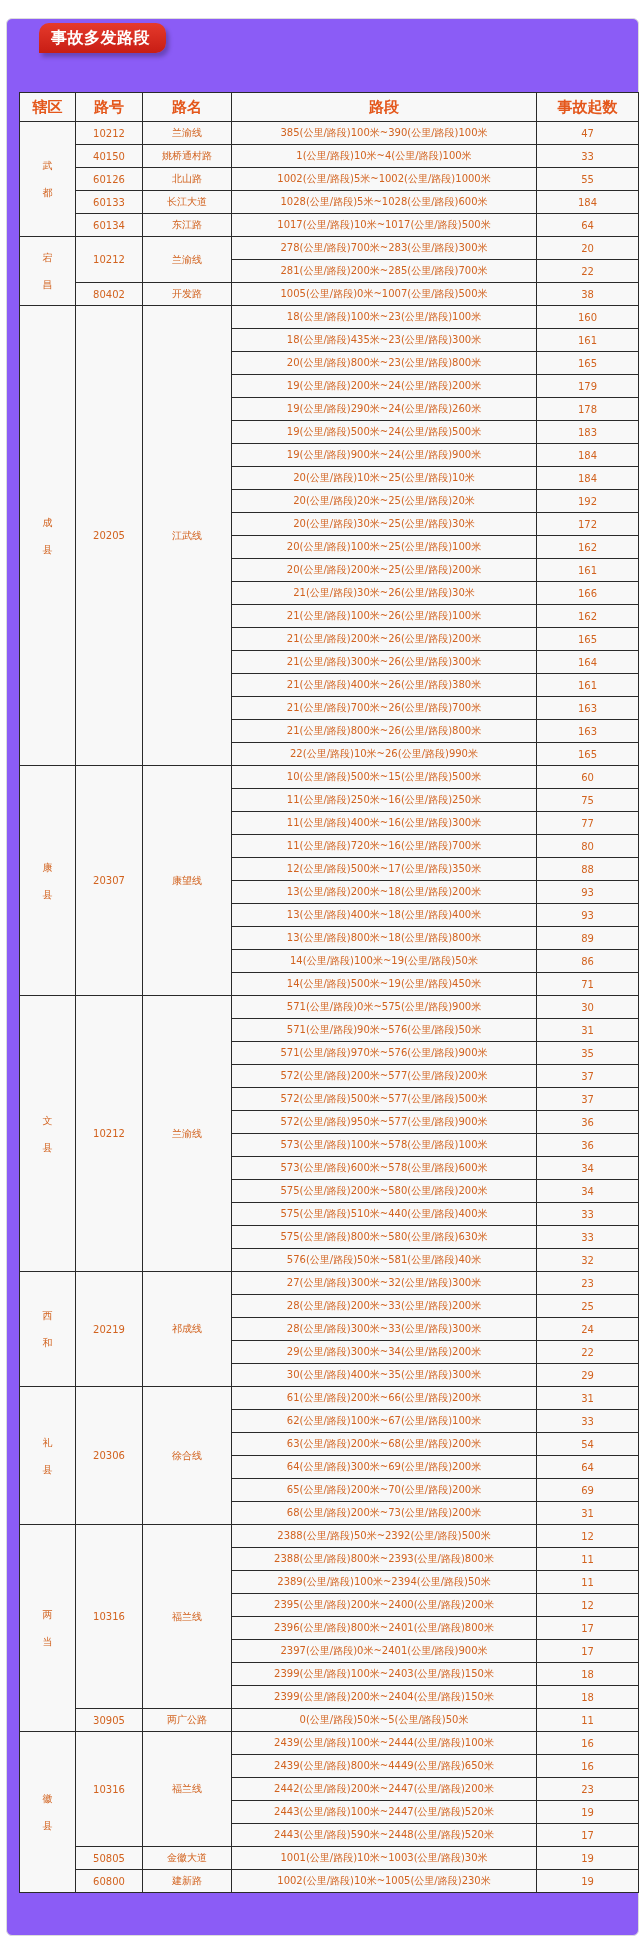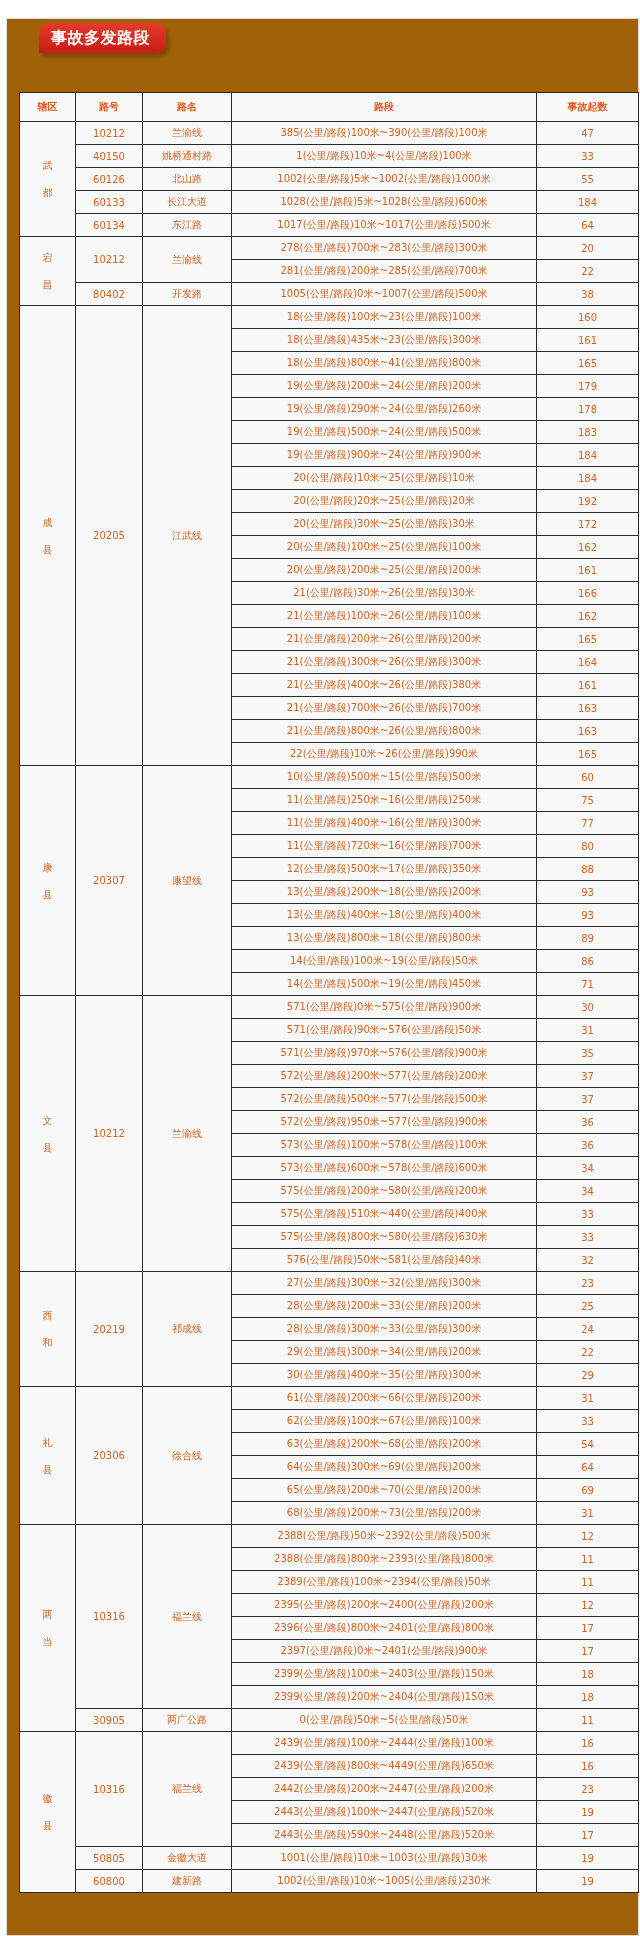--- a/index.html
+++ b/index.html
@@ -1,29 +1,29 @@
 <!DOCTYPE html>
 <html><head>
 <meta charset="utf-8">
 <style>
   html, body { margin: 0; padding: 0; background: #ffffff; }
   body { width: 640px; height: 1936px; position: relative; overflow: hidden;
          font-family: "DejaVu Sans", "Liberation Sans", sans-serif; }
   .panel { position: absolute; left: 6px; top: 18px; width: 631px; height: 1916px;
-           background: #a16207; border: 1px solid #dcdcdc; border-radius: 0; }
+           background: #8b5cf6; border: 1px solid #dcdcdc; border-radius: 6px; }
   .tab { position: absolute; left: 32px; top: 4px; height: 30px; padding: 0 16px 0 12px;
          background: linear-gradient(#e53a2c, #c81d14); color: #fff; font-weight: bold;
          font-size: 16px; line-height: 30px; border-radius: 10px 10px 10px 0;
          box-shadow: 3px 4px 4px rgba(0,0,0,0.25); z-index: 2;
          font-family: "DejaVu Serif", serif; letter-spacing: 0.5px; }
   table.grid { position: absolute; left: 12px; top: 73px; width: 619px;
                border-collapse: collapse; background: #f8f8f8; table-layout: fixed; }
   table.grid th, table.grid td { border: 1.5px solid #2a2a2a; text-align: center;
                padding: 0; color: #d2621e; }
-  table.grid th { height: 28px; font-size: 10px; font-weight: bold; color: #e4571b;
+  table.grid th { height: 28px; font-size: 15px; font-weight: bold; color: #e4571b;
                font-family: "DejaVu Serif", serif; }
   table.grid td { height: 22px; font-size: 10px; }
   td.district { font-size: 17px; line-height: 27px; font-family: "DejaVu Serif", serif; }
   td.district span { display: block; }
   td.rname { font-size: 12px; margin-top: 7px; }
   td.seg { font-size: 10.5px; }
   td.cnt { font-size: 10.5px; }
   td.rno { font-size: 10px; margin-top: 8px; }
   col.c1 { width: 56px; } col.c2 { width: 67px; } col.c3 { width: 89px; }
   col.c4 { width: 305px; } col.c5 { width: 102px; }
@@ -113,21 +113,21 @@
           <td class="rno" rowspan="20">20205</td>
           <td class="rname" rowspan="20">江武线</td>
           <td class="seg">18(公里/路段)100米~23(公里/路段)100米</td>
           <td class="cnt">160</td>
         </tr>
         <tr>
           <td class="seg">18(公里/路段)435米~23(公里/路段)300米</td>
           <td class="cnt">161</td>
         </tr>
         <tr>
-          <td class="seg">18(公里/路段)800米~41(公里/路段)800米</td>
+          <td class="seg">20(公里/路段)800米~23(公里/路段)800米</td>
           <td class="cnt">165</td>
         </tr>
         <tr>
           <td class="seg">19(公里/路段)200米~24(公里/路段)200米</td>
           <td class="cnt">179</td>
         </tr>
         <tr>
           <td class="seg">19(公里/路段)290米~24(公里/路段)260米</td>
           <td class="cnt">178</td>
         </tr>

